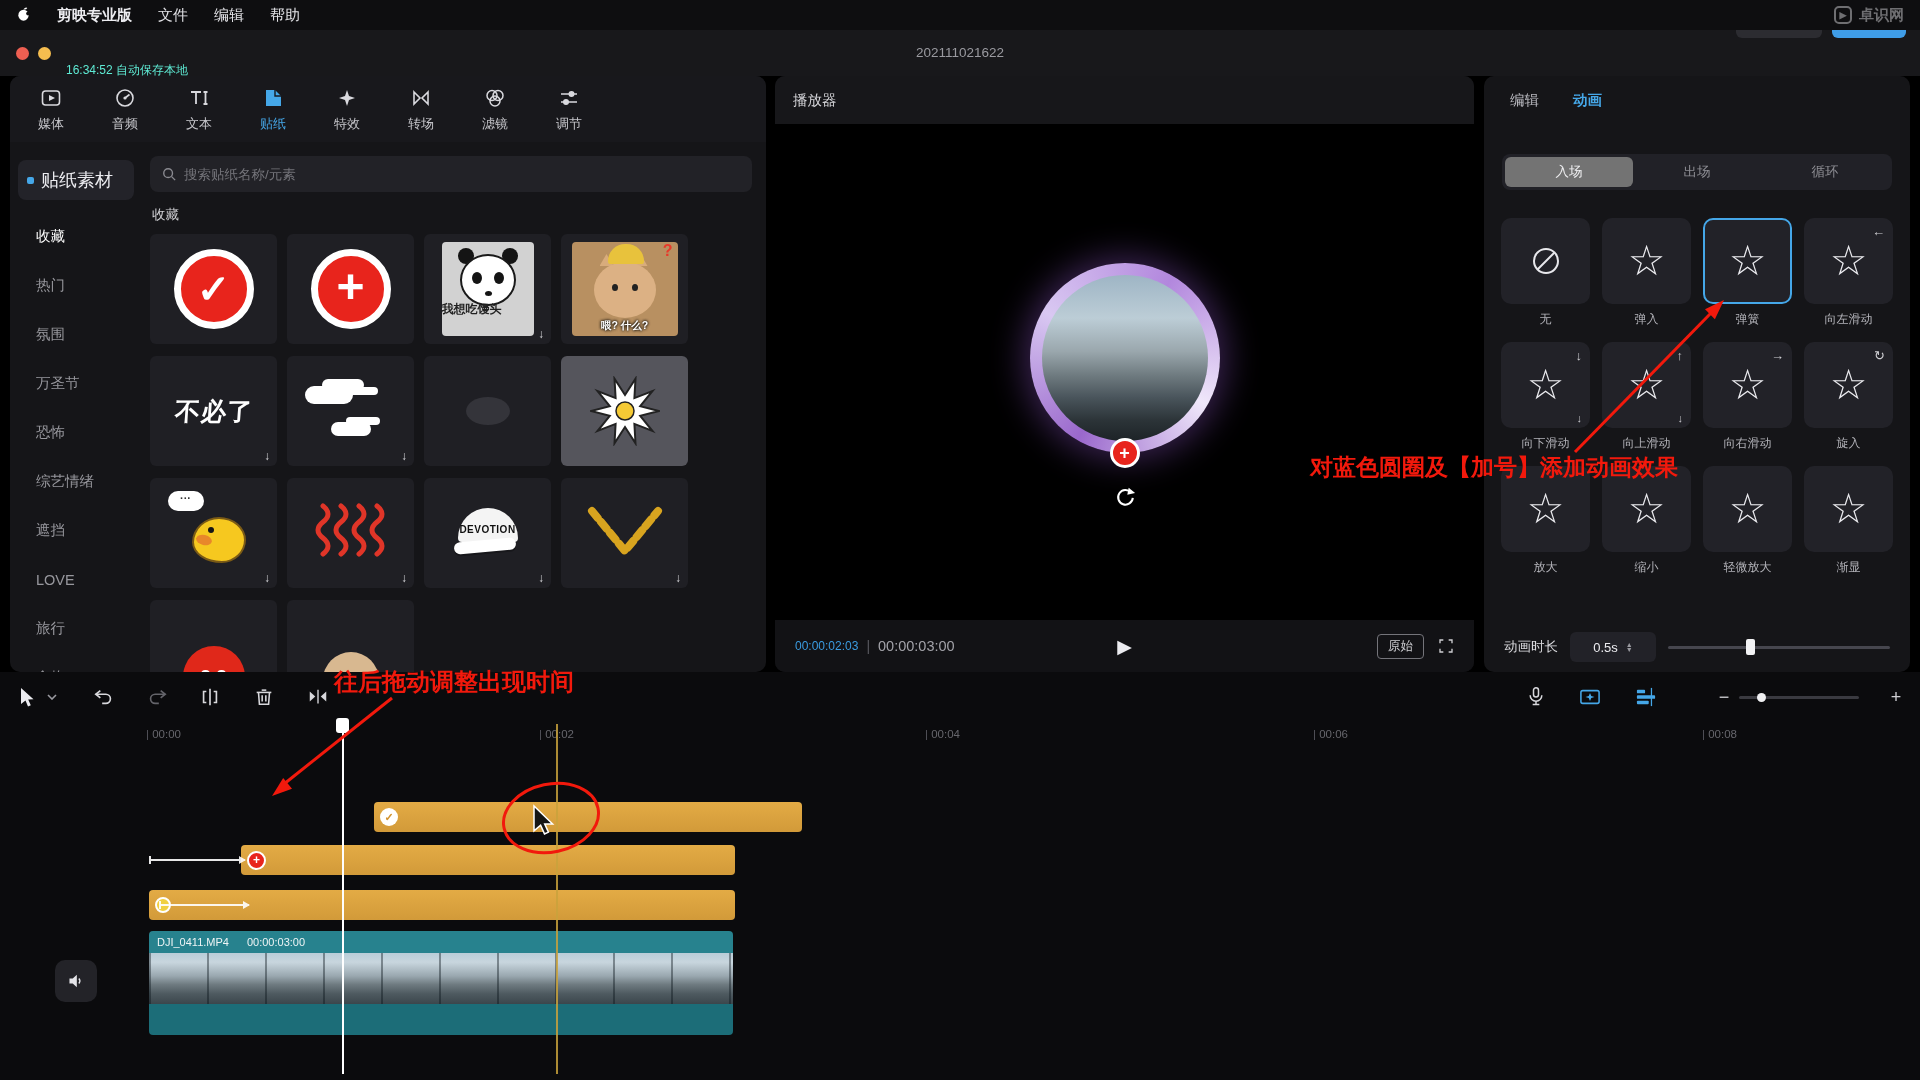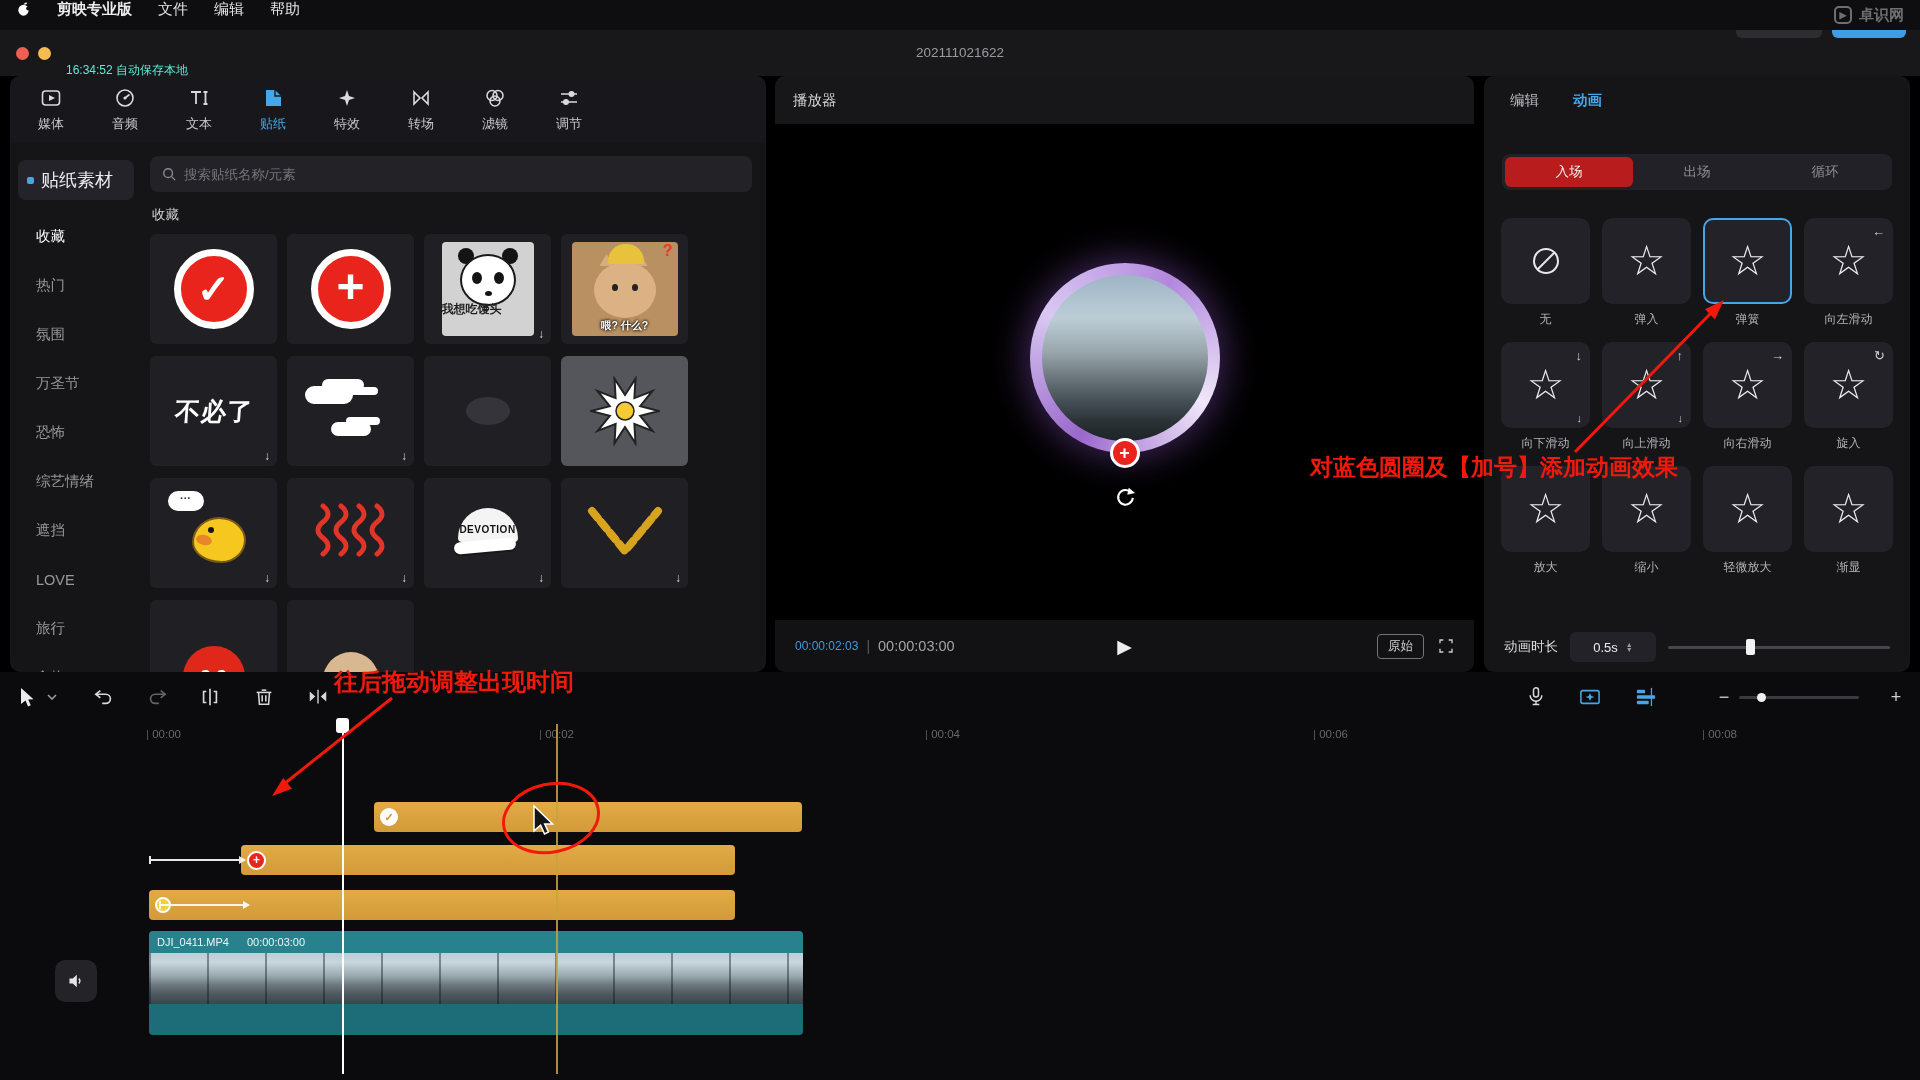--- a/index.html
+++ b/index.html
@@ -1,20 +1,20 @@
 <!DOCTYPE html>
 <html><head>
 <meta charset="utf-8">
 <style>
   *{box-sizing:border-box;margin:0;padding:0}
   body{margin:0;background:#000;font-family:"Liberation Sans",sans-serif}
   .app{position:relative;width:1920px;height:1080px;background:#000;overflow:hidden;color:#ddd}
 
   
-  .menubar{position:absolute;top:0;left:0;right:0;height:30px;background:#0e0e10;display:flex;padding:0 16px;gap:26px;font-size:15px;color:#ececf0;z-index:8}
+  .menubar{position:absolute;top:0;left:0;right:0;height:30px;background:#0e0e10;display:flex;align-items:center;padding:0 16px;gap:26px;font-size:15px;color:#ececf0;z-index:8}
   .mb-app{font-weight:bold}
   .mb-item{color:#e2e2e6}
   .wm{margin-left:auto;display:flex;align-items:center;gap:7px;opacity:.5;color:#cfcfd3;font-size:15px;font-weight:bold}
   .wm-logo{width:18px;height:18px;border-radius:5px;border:2px solid #cfcfd3;display:flex;align-items:center;justify-content:center;font-size:9px;color:#cfcfd3}
   .wm2{position:absolute;right:205px;top:40px;z-index:5;opacity:.35}
 
   
   .titlebar{position:absolute;top:30px;left:0;right:0;height:46px;background:#18181b;z-index:6}
   .lights{position:absolute;left:16px;top:17px;display:flex;gap:9px}
   .light{width:13px;height:13px;border-radius:50%}
@@ -106,21 +106,21 @@
   .play-btn{position:absolute;left:50%;transform:translateX(-50%);color:#ececf0;font-size:19px;line-height:1}
   .bar-right{margin-left:auto;display:flex;align-items:center;gap:14px}
   .orig-btn{border:1px solid #74747a;border-radius:4px;padding:3px 10px;font-size:12.5px;color:#d2d2d6}
 
   
   .a-tabs{height:48px;display:flex;align-items:center;gap:34px;padding-left:26px;font-size:14.5px}
   .a-tab{color:#bcbcc2}
   .a-tab.active{color:#45a7e8;font-weight:bold}
   .segs{margin:30px 18px 0;height:36px;background:#212127;border-radius:8px;display:flex;padding:3px}
   .seg{flex:1;display:flex;align-items:center;justify-content:center;font-size:13.5px;color:#8e8e94;border-radius:6px}
-  .seg.active{background:#b91c1c;color:#f0f0f2}
+  .seg.active{background:#737373;color:#f0f0f2}
   .p-grid{margin:28px 16px 0;display:grid;grid-template-columns:repeat(4,1fr);gap:14px 10px}
   .preset{display:flex;flex-direction:column;align-items:center}
   .p-tile{width:89px;height:86px;background:#222228;border-radius:10px;display:flex;align-items:center;justify-content:center;position:relative}
   .preset.sel .p-tile{border:2px solid #45a7e8}
   .p-star{font-size:42px;color:#ececf0;line-height:1}
   .p-deco{position:absolute;right:8px;top:6px;font-size:13px;color:#cfcfd3}
   .p-dl{position:absolute;right:8px;bottom:4px;font-size:11px;color:#c6c6cb}
   .p-label{margin-top:7px;font-size:12px;color:#b2b2b8;white-space:nowrap}
   .dur-row{position:absolute;left:20px;right:20px;bottom:10px;display:flex;align-items:center;gap:12px}
   .dur-label{font-size:13.5px;color:#d8d8dc;white-space:nowrap}
@@ -136,21 +136,21 @@
   .zoom-glyph{color:#cfcfd3;font-size:18px;line-height:1}
   .zoom-track{position:absolute;left:1739px;top:24px;width:120px;height:3px;background:#3a3a40;border-radius:2px}
   .zoom-dot{position:absolute;left:18px;top:-3px;width:9px;height:9px;background:#f0f0f2;border-radius:50%}
   .ruler-label{position:absolute;top:56px;font-size:11.5px;color:#66666c}
   .ruler-label::before{content:"| ";color:#55555b}
   .trk{position:absolute;height:30px;border-radius:4px;background:linear-gradient(180deg,#e3ab45,#d29a39);display:flex;align-items:center}
   .trk-badge{width:18px;height:18px;border-radius:50%;margin-left:6px;display:flex;align-items:center;justify-content:center;font-size:11px;font-weight:bold;flex:none}
   .badge-check{background:#fff;color:#d2932f}
   .badge-plus{background:#e8241c;color:#fff;border:2px solid #fff;width:19px;height:19px;font-size:12px;line-height:1}
   .badge-duck{background:#f0d040;border:2px solid #fff;width:16px;height:16px}
-  .video-trk{position:absolute;left:149px;top:259px;width:654px;height:104px;border-radius:4px;overflow:hidden}
+  .video-trk{position:absolute;left:149px;top:259px;width:584px;height:104px;border-radius:4px;overflow:hidden}
   .vt-head{height:22px;background:#27828e;display:flex;align-items:center;gap:18px;padding-left:8px;font-size:11px;color:#eef4f5}
   .vt-strip{height:51px;background-image:repeating-linear-gradient(90deg,rgba(8,18,24,.4) 0 2px,rgba(255,255,255,0) 2px 58px),linear-gradient(180deg,#b9cdd8 0%,#c8d6de 18%,#9aa8b0 45%,#6e7a80 62%,#4e5a60 80%,#3b464c 100%)}
   .vt-bottom{height:31px;background:#1c6d78}
   .mute-btn{position:absolute;left:55px;top:288px;width:42px;height:42px;background:#232328;border-radius:10px;display:flex;align-items:center;justify-content:center}
   .fade-line{position:absolute;height:2px;background:#fff;opacity:.9}
   .fade-line::after{content:"";position:absolute;right:-1px;top:-3px;border-left:7px solid #fff;border-top:4px solid transparent;border-bottom:4px solid transparent}
   .fade-line::before{content:"";position:absolute;left:0;top:-3px;width:2px;height:8px;background:#fff}
   .playhead-line{position:absolute;left:342px;top:50px;width:2px;height:352px;background:#fff;z-index:6}
   .playhead-cap{position:absolute;left:336px;top:46px;width:13px;height:15px;background:#fff;border-radius:3px;z-index:6}
   .seek-line{position:absolute;left:556px;top:52px;width:2px;height:350px;background:#c9a23c;opacity:.85;z-index:5}

